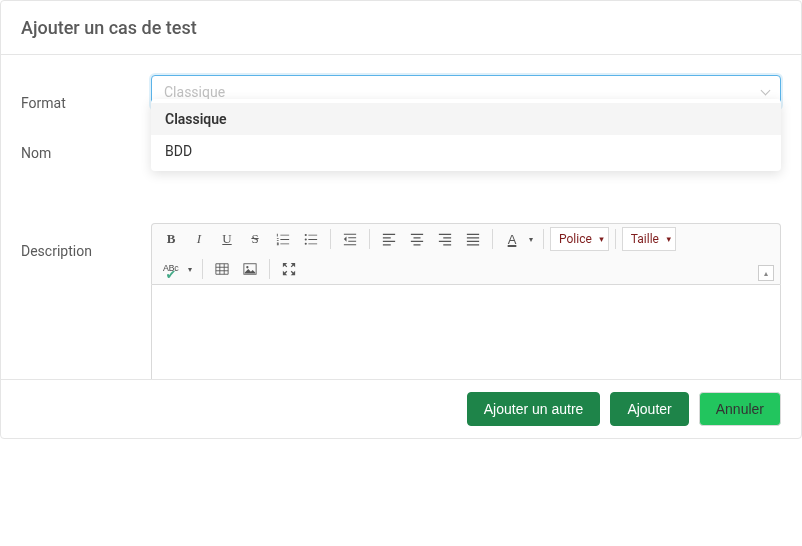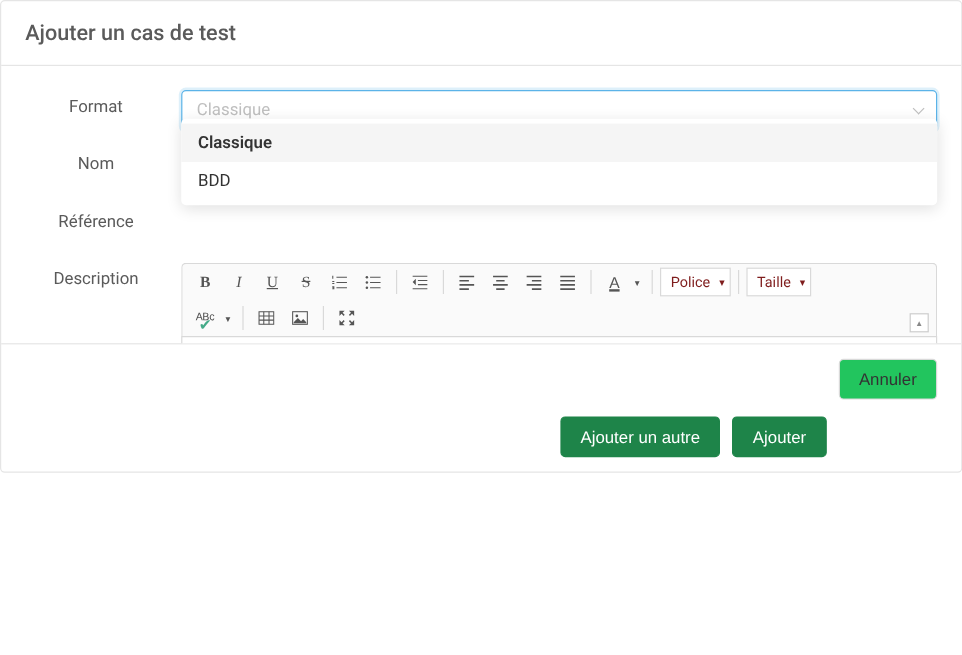--- a/index.html
+++ b/index.html
@@ -5,21 +5,21 @@
     * { box-sizing: border-box; }
     body {
       margin: 0;
       font-family: -apple-system, BlinkMacSystemFont, "Segoe UI", Roboto, "Helvetica Neue", Arial, sans-serif;
       font-size: 14px;
       color: #333;
       background: #fff;
     }
     .modal {
       width: 802px;
-      height: 394px;
+      height: 439px;
       border: 1px solid #e5e5e5;
       border-radius: 4px;
       display: flex;
       flex-direction: column;
       position: relative;
     }
     .modal-header {
       padding: 16px 20px;
       border-bottom: 1px solid #e5e5e5;
     }
@@ -34,26 +34,27 @@
       position: relative;
       overflow: hidden;
     }
     .form-row {
       display: flex;
       align-items: flex-start;
       margin-bottom: 14px;
     }
     .form-label {
       width: 130px;
-      text-align: center;
+      text-align: left;
       padding-right: 12px;
       padding-top: 6px;
       color: #5a5a5a;
       font-size: 14px;
       flex-shrink: 0;
+      margin-top: 14px;
     }
     .form-control-wrap {
       flex: 1;
       position: relative;
     }
     .select-box {
       width: 100%;
       height: 34px;
       border: 1px solid #5bb3e8;
       border-radius: 4px;
@@ -219,21 +220,20 @@
       padding: 0 16px;
       border-radius: 4px;
       font-size: 14px;
       cursor: pointer;
       border: 1px solid transparent;
     }
     .btn-primary {
       background: #1e8449;
       color: #fff;
       border-color: #1e8449;
-      margin-top: 48px;
     }
     .btn-default {
       background: #22c55e;
       color: #333;
       border-color: #d9d9d9;
     }
     svg.i { width: 14px; height: 14px; fill: currentColor; }
     .bold { font-weight: bold; font-family: Georgia, serif; }
     .italic { font-style: italic; font-family: Georgia, serif; }
     .underline { text-decoration: underline; font-family: Georgia, serif; }
@@ -261,21 +261,20 @@
     </div>
 
     <div class="form-row">
       <div class="form-label">Nom</div>
       <div class="form-control-wrap">
         <input type="text" class="text-input" style="visibility: hidden;">
       </div>
     </div>
 
     <div class="form-row">
-      <div class="form-label">Référence</div>
       <div class="form-control-wrap">
         <input type="text" class="text-input" style="visibility: hidden;">
       </div>
     </div>
 
     <div class="form-row">
       <div class="form-label">Description</div>
       <div class="form-control-wrap">
         <div class="editor-toolbar">
 

